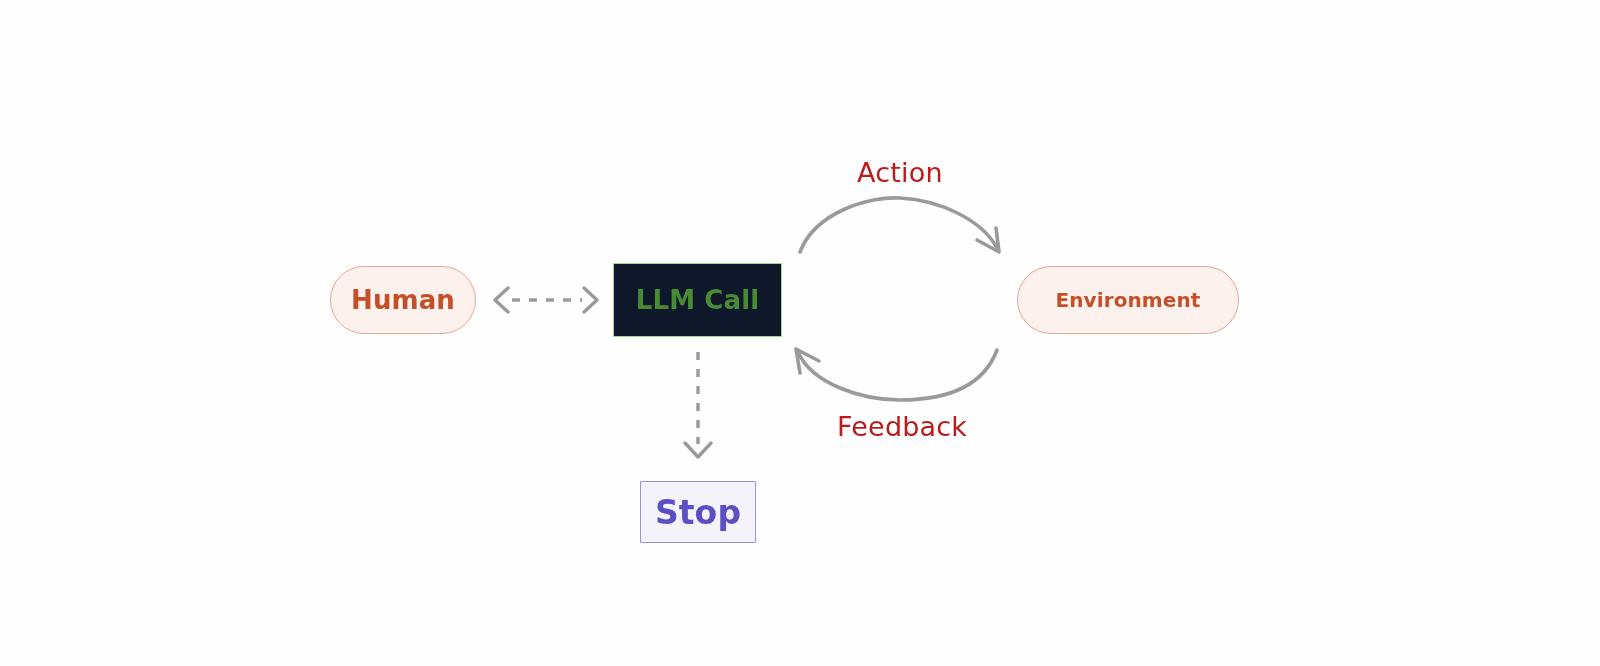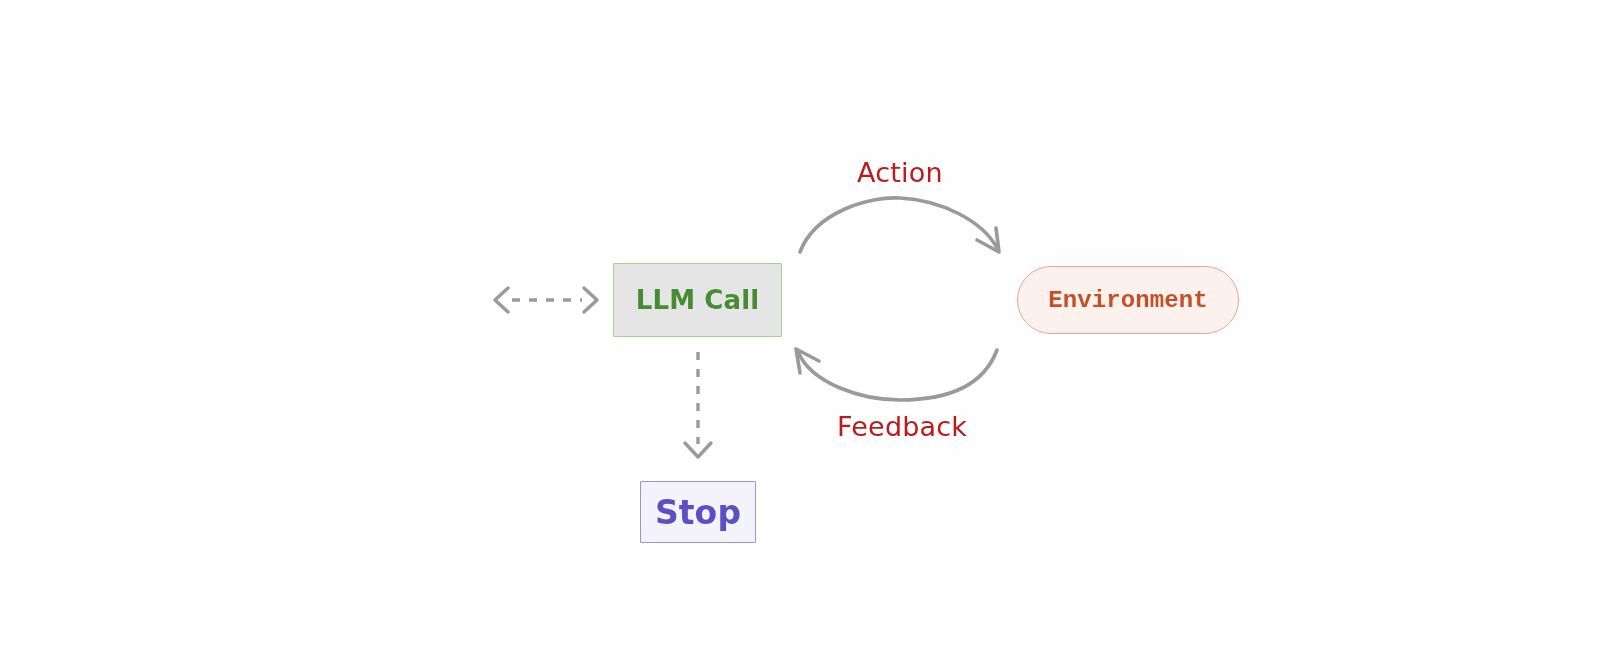--- a/index.html
+++ b/index.html
@@ -46,37 +46,36 @@
     color: #c4502a;
     font-size: 26px;
   }
   
   #node-llm-call {
     left: 613px;
     top: 263px;
     width: 169px;
     height: 74px;
     border-radius: 1px;
-    background: #e5e5e5;
+    background: #0f172a;
     border: 1.6px solid #a7d28d;
     color: #478c35;
     font-size: 26px;
   }
   
   #node-environment {
     left: 1017px;
     top: 266px;
     width: 222px;
     height: 68px;
     border-radius: 34px;
     background: #fdf1ed;
     border: 1.6px solid #e8a692;
     color: #c4502a;
-    font-size: 24px;
-    font-family: Liberation Mono, monospace;
+    font-size: 20px;
   }
   
   #node-stop {
     left: 640px;
     top: 481px;
     width: 116px;
     height: 62px;
     border-radius: 1px;
     background: #f4f3fb;
     border: 1.6px solid #9a93d8;
@@ -128,20 +127,21 @@
       <polyline points="819,361 796,349 800,373" fill="none" stroke="#9a9a9a" stroke-width="3.6" stroke-linecap="round" stroke-linejoin="round"></polyline>
     </g>
 
     
     <g>
       <line x1="698" y1="352" x2="698" y2="444" stroke="#9a9a9a" stroke-width="3.4" stroke-dasharray="8 9" stroke-linecap="butt"></line>
       <polyline points="685,443 698,457 711,443" fill="none" stroke="#9a9a9a" stroke-width="3.4" stroke-linecap="round" stroke-linejoin="round"></polyline>
     </g>
   </svg>
 
+  <div class="node" id="node-human">Human</div>
 
   <div class="node" id="node-llm-call">LLM Call</div>
 
   <div class="node" id="node-environment">Environment</div>
 
   <div class="node" id="node-stop">Stop</div>
 
   <div class="edge-label" id="label-action">Action</div>
 
   <div class="edge-label" id="label-feedback">Feedback</div>

